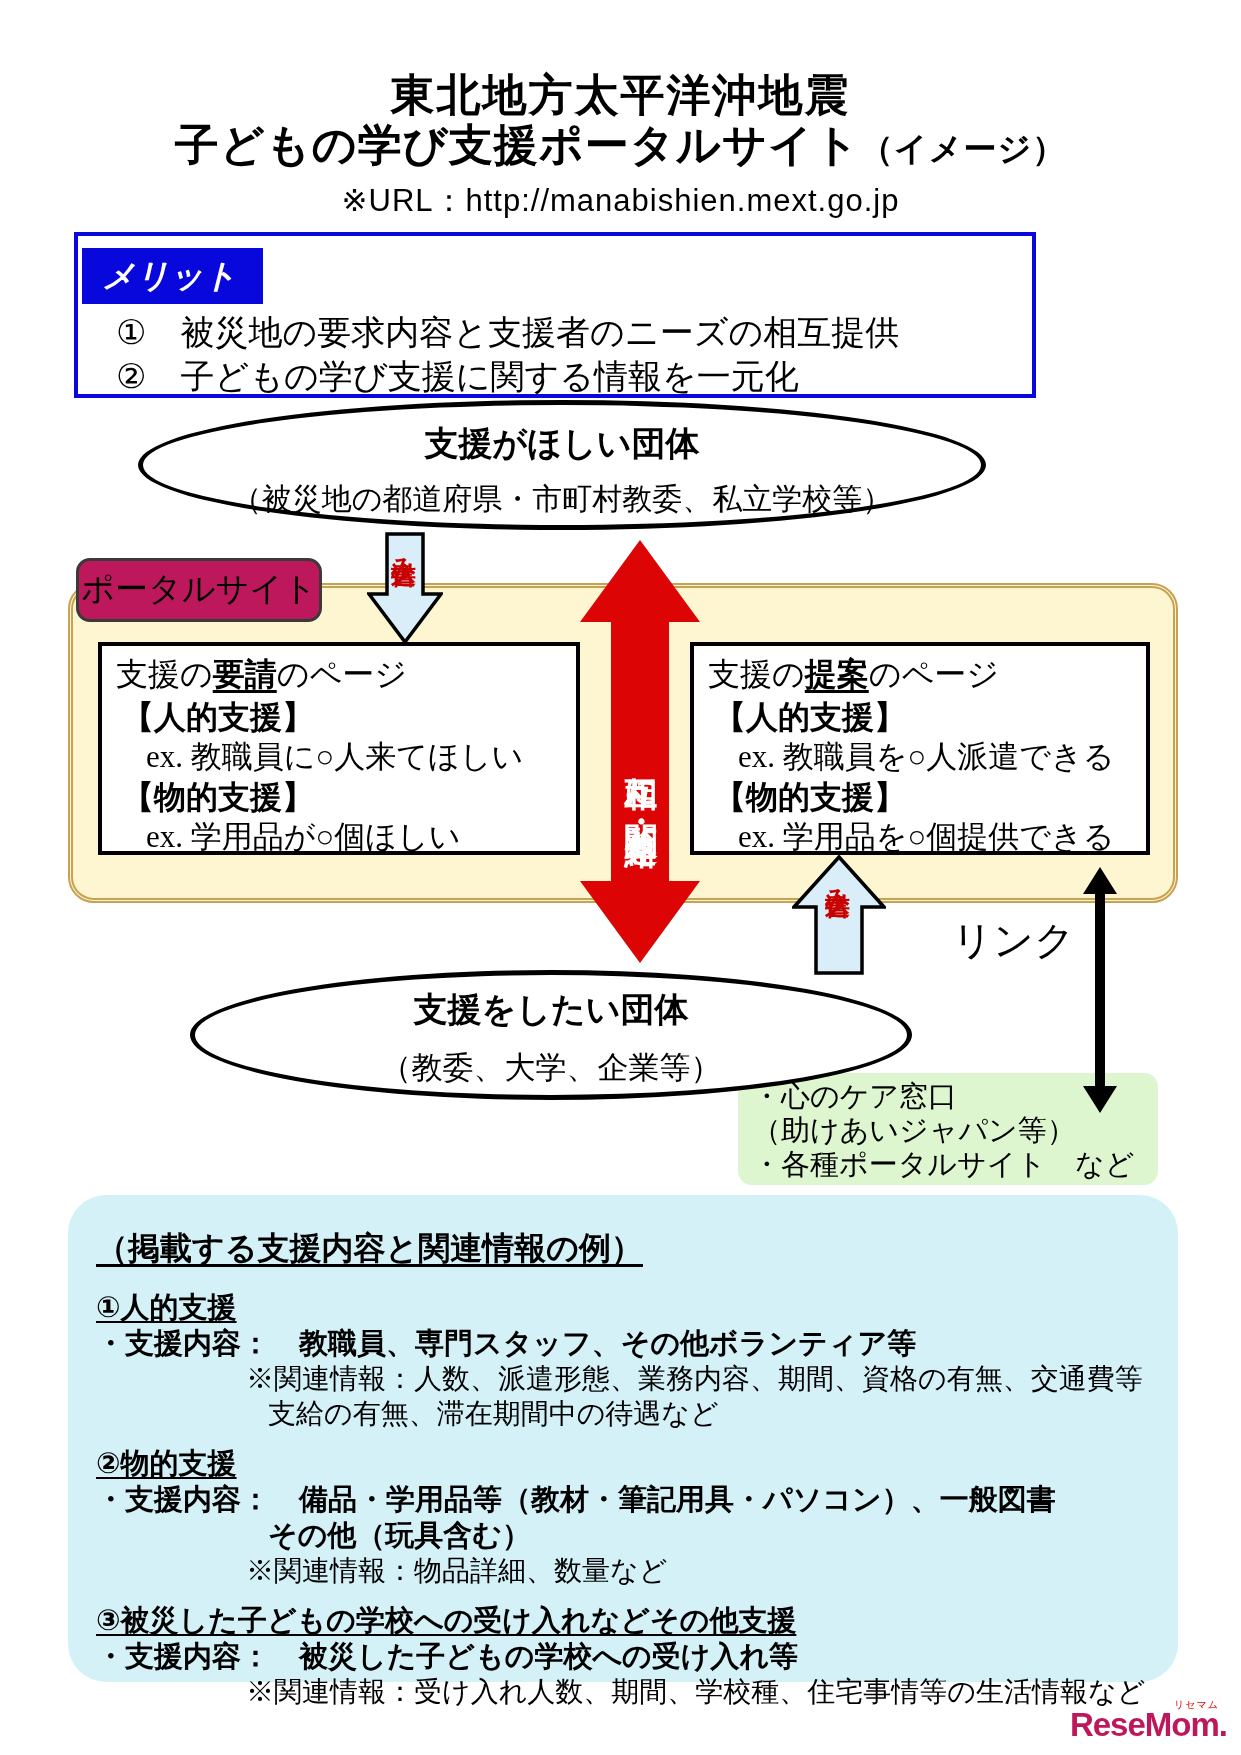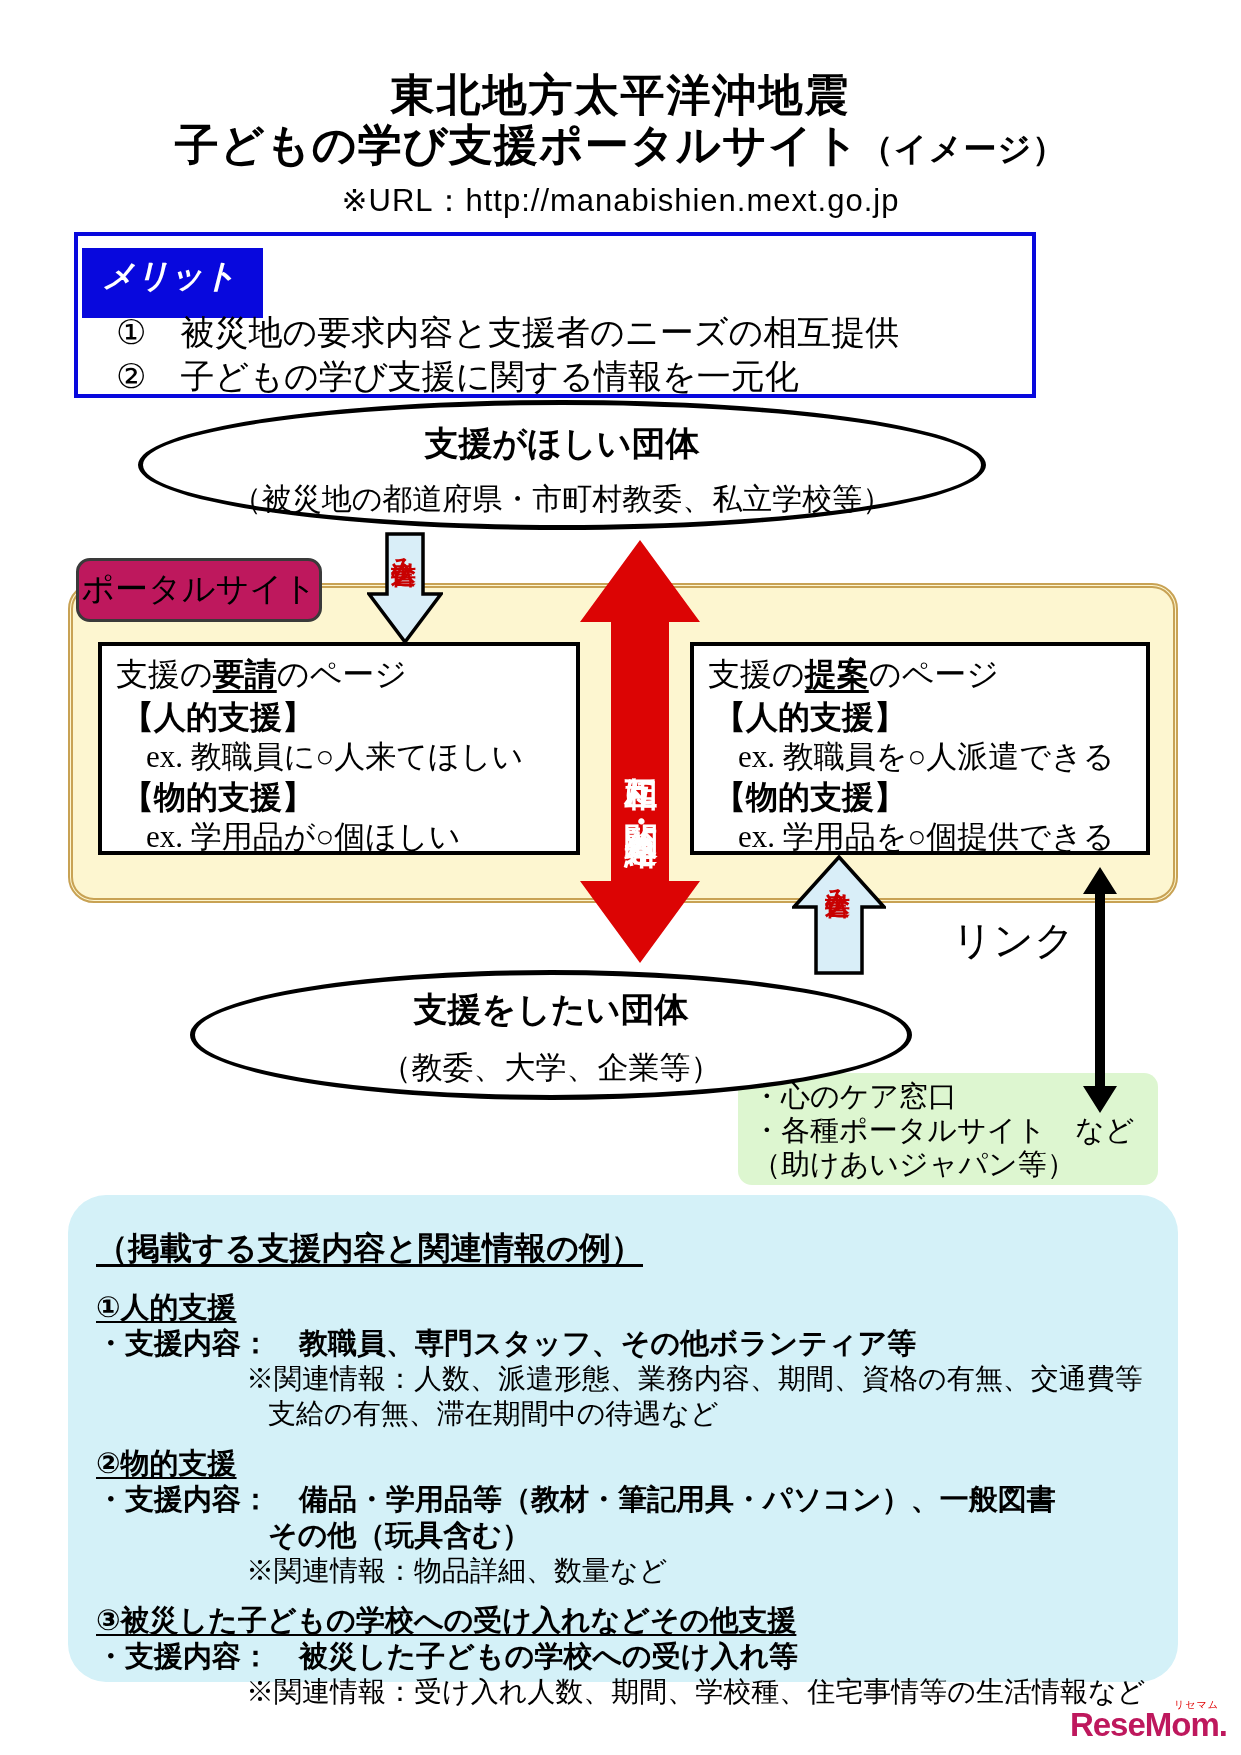--- a/index.html
+++ b/index.html
@@ -10,21 +10,21 @@
 
   
   #title1{top:66px;font-size:44px;font-weight:bold;letter-spacing:2px;}
   #title2{top:116px;font-size:44px;font-weight:bold;letter-spacing:1px;}
   #title2 .note{font-size:33px;}
   #urlline{top:180px;font-size:31px;font-weight:500;letter-spacing:1px;}
 
   
   #merit-box{left:74px;top:232px;width:954px;height:158px;border:4px solid #0808dd;background:#fff;}
   #merit-label{left:4px;top:12px;background:#0808dd;color:#fff;font-weight:bold;font-style:italic;
-               font-size:33px;padding:6px 26px 19px 20px;}
+               font-size:33px;padding:6px 26px 5px 20px;}
   #merit-item1{left:38px;top:74px;font-size:34px;}
   #merit-item2{left:38px;top:118px;font-size:34px;}
 
   
   .ellipse{border:5px solid #000;border-radius:50%;background:#fff;text-align:center;}
   #ellipse-top{left:138px;top:400px;width:838px;height:120px;z-index:4;}
   #ellipse-top .e-title{margin-top:16px;font-size:34px;font-weight:bold;}
   #ellipse-top .e-sub{margin-top:12px;font-size:30px;}
   #ellipse-bottom{left:190px;top:970px;width:712px;height:120px;z-index:5;}
   #ellipse-bottom .e-title{margin-top:12px;font-size:34px;font-weight:bold;}
@@ -146,22 +146,22 @@
     <polygon points="17,0 34,27 22,27 22,219 34,219 17,246 0,219 12,219 12,27 0,27" fill="#000"></polygon>
   </svg>
 
   <div class="abs ellipse" id="ellipse-bottom">
     <div class="e-title">支援をしたい団体</div>
     <div class="e-sub">（教委、大学、企業等）</div>
   </div>
 
   <div class="abs" id="green-box">
     <div class="g-line">・心のケア窓口</div>
+    <div class="g-line">（助けあいジャパン等）</div>
     <div class="g-line">・各種ポータルサイト　など</div>
-    <div class="g-line">（助けあいジャパン等）</div>
   </div>
 
   <div class="abs" id="info-box">
     <div class="ib-heading">（掲載する支援内容と関連情報の例）</div>
 
     <div class="ib-sec">
       <div class="ib-h">①人的支援</div>
       <div class="ib-c">・支援内容：　教職員、専門スタッフ、その他ボランティア等</div>
       <div class="ib-n">※関連情報：人数、派遣形態、業務内容、期間、資格の有無、交通費等</div>
       <div class="ib-n n2">支給の有無、滞在期間中の待遇など</div>

